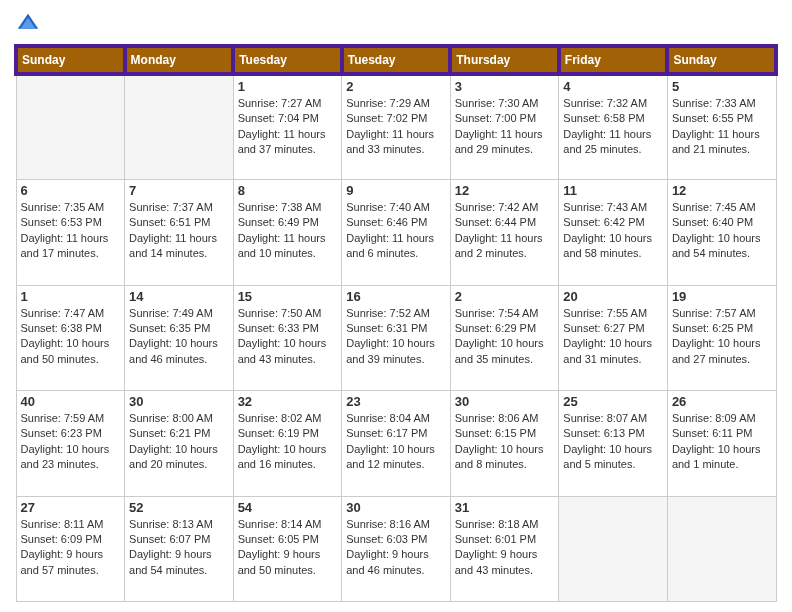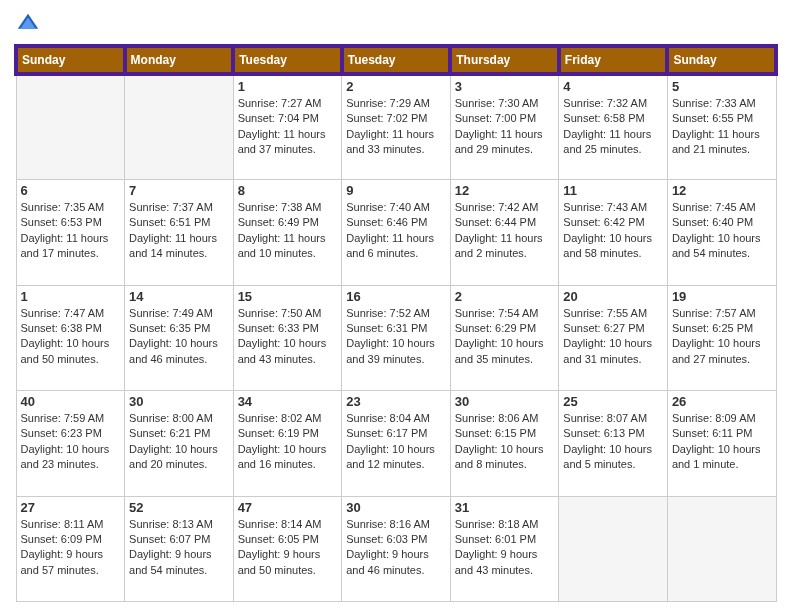--- a/index.html
+++ b/index.html
@@ -221,21 +221,21 @@
         <tr>
           <td>
             <div class="day-number">40</div>
             <div class="day-info">Sunrise: 7:59 AM<br>Sunset: 6:23 PM<br>Daylight: 10 hours and 23 minutes.</div>
           </td>
           <td>
             <div class="day-number">30</div>
             <div class="day-info">Sunrise: 8:00 AM<br>Sunset: 6:21 PM<br>Daylight: 10 hours and 20 minutes.</div>
           </td>
           <td>
-            <div class="day-number">34</div>
+            <div class="day-number">32</div>
             <div class="day-info">Sunrise: 8:02 AM<br>Sunset: 6:19 PM<br>Daylight: 10 hours and 16 minutes.</div>
           </td>
           <td>
             <div class="day-number">23</div>
             <div class="day-info">Sunrise: 8:04 AM<br>Sunset: 6:17 PM<br>Daylight: 10 hours and 12 minutes.</div>
           </td>
           <td>
             <div class="day-number">30</div>
             <div class="day-info">Sunrise: 8:06 AM<br>Sunset: 6:15 PM<br>Daylight: 10 hours and 8 minutes.</div>
           </td>
@@ -251,21 +251,21 @@
         <tr>
           <td>
             <div class="day-number">27</div>
             <div class="day-info">Sunrise: 8:11 AM<br>Sunset: 6:09 PM<br>Daylight: 9 hours and 57 minutes.</div>
           </td>
           <td>
             <div class="day-number">52</div>
             <div class="day-info">Sunrise: 8:13 AM<br>Sunset: 6:07 PM<br>Daylight: 9 hours and 54 minutes.</div>
           </td>
           <td>
-            <div class="day-number">47</div>
+            <div class="day-number">54</div>
             <div class="day-info">Sunrise: 8:14 AM<br>Sunset: 6:05 PM<br>Daylight: 9 hours and 50 minutes.</div>
           </td>
           <td>
             <div class="day-number">30</div>
             <div class="day-info">Sunrise: 8:16 AM<br>Sunset: 6:03 PM<br>Daylight: 9 hours and 46 minutes.</div>
           </td>
           <td>
             <div class="day-number">31</div>
             <div class="day-info">Sunrise: 8:18 AM<br>Sunset: 6:01 PM<br>Daylight: 9 hours and 43 minutes.</div>
           </td>

